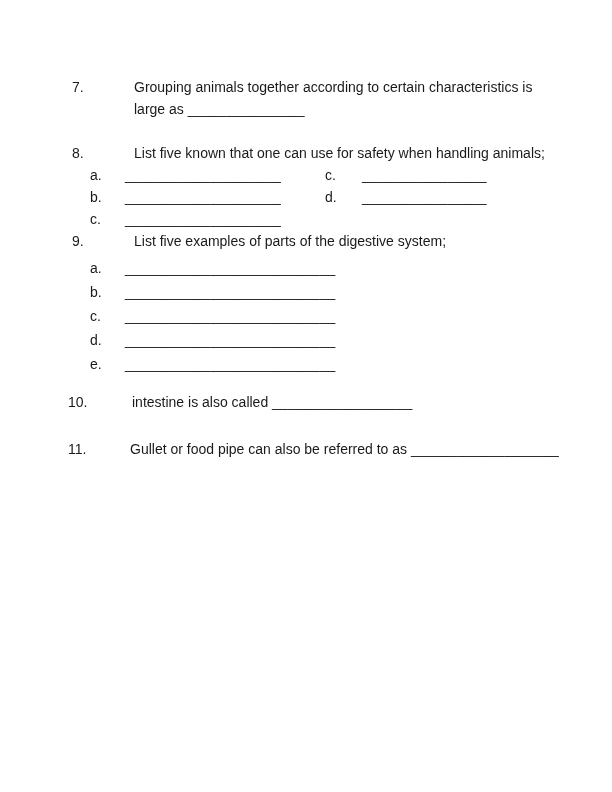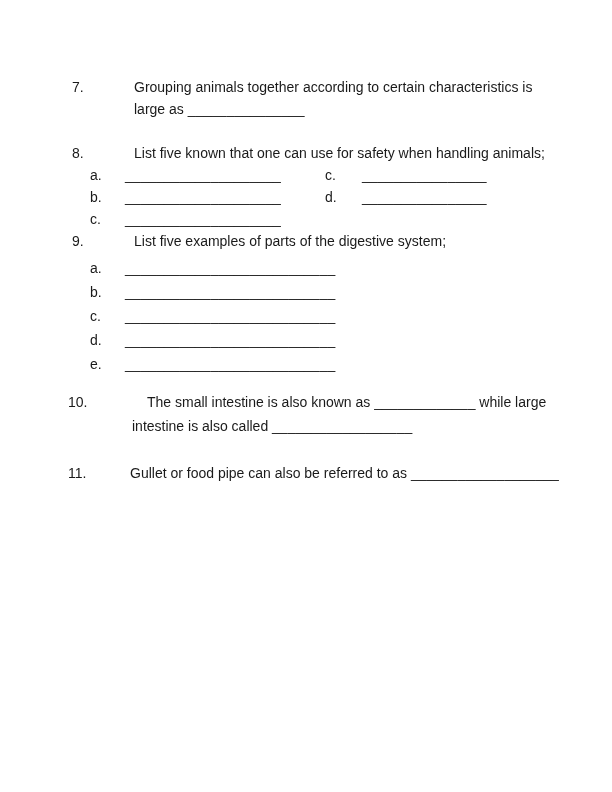--- a/index.html
+++ b/index.html
@@ -115,21 +115,20 @@
       <span class="blank">___________________________</span>
     </div>
     <div class="row ind90 lh24">
       <span class="sub-label">e.</span>
       <span class="blank">___________________________</span>
     </div>
 
     <div class="row ind68 lh24 mt14">
       <span class="qnum-wide">10.</span>
       <div class="qtext">
-        <div class="firstline-indent">The small intestine is also known as _____________ while large</div>
         <div>intestine is also called __________________</div>
       </div>
     </div>
 
     <div class="row ind68 lh22 mt24">
       <span class="qnum">11.</span>
       <div class="qtext">Gullet or food pipe can also be referred to as ___________________</div>
     </div>
 
   </div>

